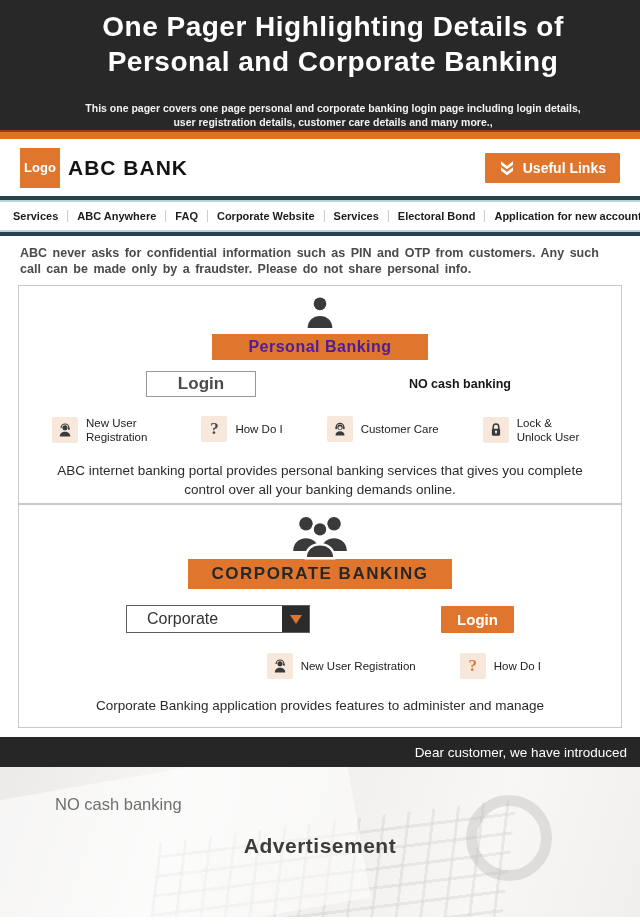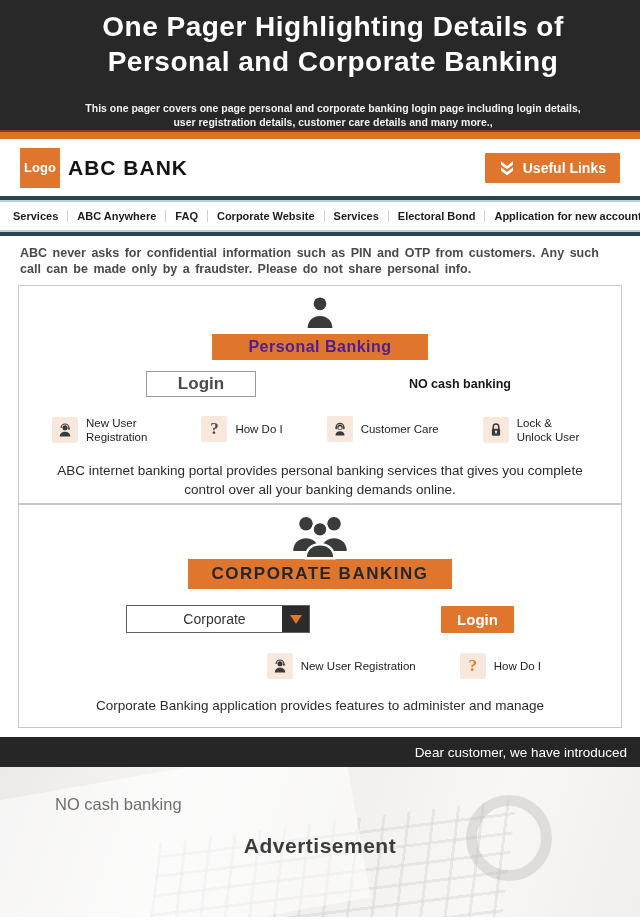--- a/index.html
+++ b/index.html
@@ -99,21 +99,21 @@
     margin-top:17px; text-align:center; font-size:13.5px; line-height:19px; color:#2b2b2b;
     padding:0 30px;
   }
 
   
   .controls-row { display:flex; align-items:center; margin-top:16px; height:28px; }
   .dropdown {
     margin-left:107px; width:184px; height:28px; border:1.5px solid #5f5f5f; background:#fff;
     display:flex; align-items:center; cursor:pointer;
   }
-  .dd-value { flex:1; padding-left:20px; font-size:14px; color:#333;text-align:center; }
+  .dd-value { flex:1; padding-left:20px; font-size:16px; color:#333; }
   .dd-arrow-box { width:27px; height:100%; background:#2b2b2b; display:flex; align-items:center; justify-content:center; }
   .dd-triangle { width:0; height:0; border-left:6px solid transparent; border-right:6px solid transparent; border-top:9px solid #E0762D; }
   .login-solid {
     margin-left:auto; margin-right:107px; width:73px; height:27px; background:#E0762D; border:none;
     color:#fff; font-weight:bold; font-size:15px; font-family:inherit; cursor:pointer; border-radius:1px;
   }
   .features-row.corp { margin-top:20px; padding:0 80px 0 33px; }
 
   
   .ticker-bar {

